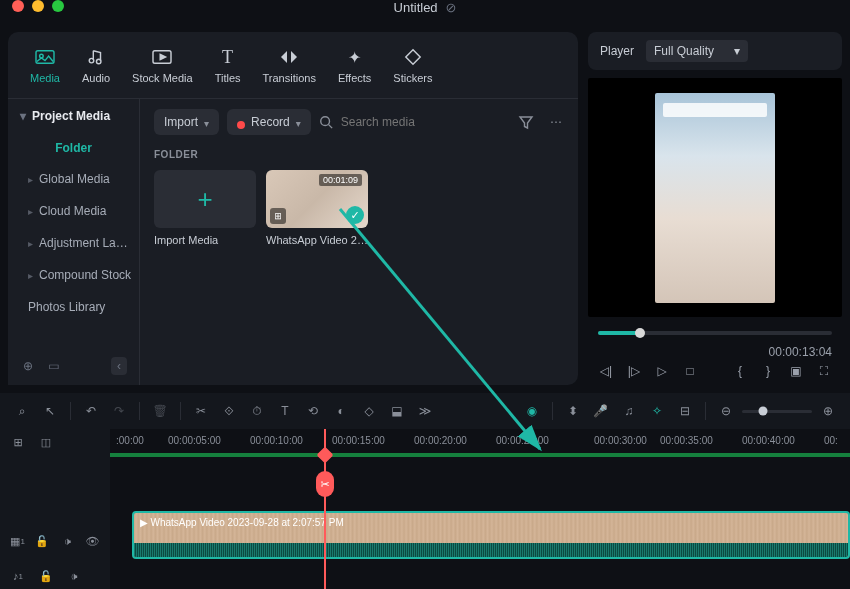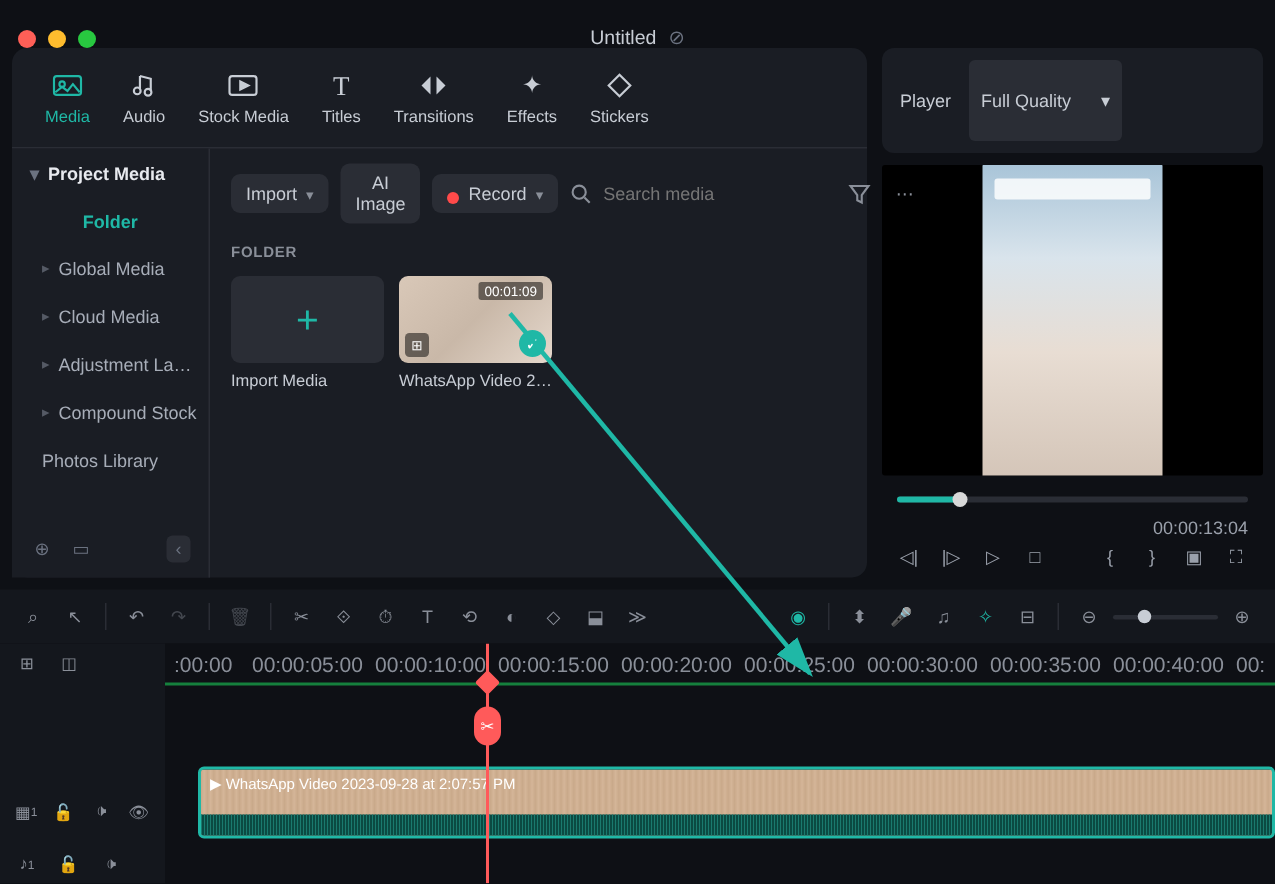--- a/index.html
+++ b/index.html
@@ -1,18 +1,18 @@
 <!DOCTYPE html>
 <html><head>
 <meta charset="utf-8">
 <style>
 *{margin:0;padding:0;box-sizing:border-box;font-family:-apple-system,BlinkMacSystemFont,'Segoe UI',sans-serif}
 body{background:#0e1015;color:#c8cdd5;font-size:12px;overflow:hidden;width:850px;height:589px}
 .app{display:flex;flex-direction:column;height:589px;width:850px}
-.titlebar{height:32px;display:flex;align-items:flex-end;padding:0 12px;position:relative}
+.titlebar{height:32px;display:flex;align-items:flex-start;padding:0 12px;position:relative}
 .traffic{display:flex;gap:8px}
 .dot{width:12px;height:12px;border-radius:50%}
 .dot.r{background:#ff5f57}.dot.y{background:#febc2e}.dot.g{background:#28c840}
 .title-c{position:absolute;left:50%;transform:translateX(-50%);display:flex;align-items:center;gap:8px;color:#c8cdd5;font-size:13px}
 .upper{flex:1;display:flex;gap:10px;padding:0 8px;min-height:0}
 .left-panel{width:570px;background:#1a1d24;border-radius:10px;display:flex;flex-direction:column;min-height:0}
 .tabs{display:flex;gap:6px;padding:10px 14px;border-bottom:1px solid #2a2d35}
 .tab{display:flex;flex-direction:column;align-items:center;gap:4px;padding:4px 8px;cursor:pointer;color:#c8cdd5;font-size:11px}
 .tab.active{color:#1fb8a6}
 .tab-icon{width:22px;height:22px;display:flex;align-items:center;justify-content:center}
@@ -38,21 +38,21 @@
 .card{width:102px;display:flex;flex-direction:column;gap:6px}
 .thumb{height:58px;background:#2a2d35;border-radius:6px;display:flex;align-items:center;justify-content:center;position:relative;overflow:hidden}
 .plus{color:#1fb8a6;font-size:26px;font-weight:300}
 .thumb.vid{background:linear-gradient(135deg,#d9c8b8 0%,#c9b8a8 50%,#e5d8cc 100%)}
 .thumb .dur{position:absolute;top:4px;right:6px;font-size:9px;color:#fff;background:rgba(0,0,0,0.5);padding:1px 4px;border-radius:2px}
 .thumb .check{position:absolute;bottom:4px;right:4px;width:18px;height:18px;border-radius:50%;background:#1fb8a6;display:flex;align-items:center;justify-content:center;color:#fff;font-size:11px}
 .thumb .ico{position:absolute;bottom:4px;left:4px;width:16px;height:16px;background:rgba(0,0,0,0.5);border-radius:3px;display:flex;align-items:center;justify-content:center;font-size:9px;color:#fff}
 .card-label{font-size:11px;color:#c8cdd5;white-space:nowrap;overflow:hidden;text-overflow:ellipsis}
 .right-panel{flex:1;display:flex;flex-direction:column;gap:8px;min-width:0}
 .player-head{background:#1a1d24;border-radius:8px;padding:8px 12px;display:flex;align-items:center;gap:12px;font-size:12px}
-.player-head .q{background:#2a2d35;padding:20px 8px;border-radius:4px;display:flex;align-items:center;gap:20px}
+.player-head .q{background:#2a2d35;padding:4px 8px;border-radius:4px;display:flex;align-items:center;gap:20px}
 .preview{flex:1;background:#000;border-radius:2px;display:flex;align-items:center;justify-content:center;min-height:0;overflow:hidden}
 .preview-inner{width:120px;height:210px;background:linear-gradient(180deg,#a8c4d8 0%,#d9e4ec 30%,#e8ddd3 60%,#d4c5b8 100%);position:relative;border-radius:2px}
 .preview-inner::after{content:'';position:absolute;top:10px;left:8px;right:8px;height:14px;background:rgba(255,255,255,0.82);border-radius:2px}
 .player-bottom{padding:6px 10px}
 .player-prog{height:4px;background:#2a2d35;border-radius:2px;position:relative;margin-bottom:10px}
 .player-prog .fill{position:absolute;left:0;top:0;bottom:0;width:18%;background:#1fb8a6;border-radius:2px}
 .player-prog .knob{position:absolute;left:18%;top:50%;transform:translate(-50%,-50%);width:10px;height:10px;border-radius:50%;background:#d8d8d8}
 .player-ctrl{display:flex;align-items:center;gap:14px;color:#9aa0ab;font-size:12px}
 .player-ctrl .pbtns{display:flex;gap:12px}
 .player-ctrl .time{margin-left:auto}
@@ -63,21 +63,21 @@
 .timebar .spacer{flex:1}
 .timebar .green{color:#1fb8a6}
 .timebar .zoom-track{width:70px;height:3px;background:#2a2d35;border-radius:2px;position:relative}
 .timebar .zoom-track .zk{position:absolute;left:30%;top:50%;transform:translate(-50%,-50%);width:9px;height:9px;border-radius:50%;background:#c8cdd5}
 .timeline-area{height:160px;background:#0e1015;display:flex;position:relative}
 .tl-left{width:110px;background:#14171d;display:flex;flex-direction:column;font-size:11px;color:#8a8f99}
 .tl-left .row{height:26px;display:flex;align-items:center;padding:0 10px;gap:12px}
 .tl-left .gap{flex:1}
 .tl-left .track{height:44px;display:flex;align-items:center;padding:0 10px;gap:10px}
 .tl-main{flex:1;position:relative;overflow:hidden}
-.ruler{height:28px;position:relative;border-bottom:2px solid #15803d;font-size:14px;color:#8a8f99}
+.ruler{height:28px;position:relative;border-bottom:4px solid #15803d;font-size:10px;color:#8a8f99}
 .tick{position:absolute;top:6px}
 .playhead{position:absolute;top:0;bottom:0;width:2px;background:#ff5a5a;z-index:10}
 .playhead .diamond{position:absolute;top:20px;left:-5px;width:12px;height:12px;background:#ff5a5a;transform:rotate(45deg);border-radius:2px}
 .playhead .cut{position:absolute;top:42px;left:-8px;width:18px;height:26px;background:#ff5a5a;border-radius:9px;display:flex;align-items:center;justify-content:center;color:#fff;font-size:11px}
 .vid-track{position:absolute;left:22px;right:0;top:82px;height:48px;background:linear-gradient(90deg,#c9a98a,#d4b598,#c9a98a,#d4b598,#c9a98a,#d4b598,#c9a98a,#d4b598,#c9a98a,#d4b598,#c9a98a,#d4b598,#c9a98a,#d4b598,#c9a98a);background-size:30px 100%;border:2px solid #1fb8a6;border-radius:4px;display:flex;align-items:flex-start;padding:4px 6px;font-size:10px;color:#fff;overflow:hidden}
 .vid-track .wav{position:absolute;left:0;right:0;bottom:0;height:14px;background:repeating-linear-gradient(90deg,#1a7a6e 0 1px,transparent 1px 2px),#0b4a42}
 .arrow{position:absolute;z-index:20;pointer-events:none}
 svg{display:block}
 .ic{width:16px;height:16px;display:inline-flex;align-items:center;justify-content:center}
 </style>
@@ -189,21 +189,20 @@
             <span class="r">‹</span>
           </div>
         </div>
 
         <div class="content">
           <div class="toolbar">
             <button class="btn">
                 <span>Import</span>
                 <span class="chev">▾</span>
               </button>
-            <button class="btn">AI Image</button>
             <button class="btn">
                 <span class="rec-dot"></span>
                 <span>Record</span>
                 <span class="chev">▾</span>
               </button>
             <div class="search">
               <span>
                   <svg width="14" height="14" viewBox="0 0 16 16" stroke="#8a8f99" stroke-width="1.6" fill="none">
                     <circle cx="7" cy="7" r="5"></circle>
                     <line x1="11" y1="11" x2="15" y2="15"></line>
@@ -349,21 +348,21 @@
       </div>
     </div>
     <div class="tl-main">
       <div class="ruler">
         <span class="tick" style="left:6px">:00:00</span>
         <span class="tick" style="left:58px">00:00:05:00</span>
         <span class="tick" style="left:140px">00:00:10:00</span>
         <span class="tick" style="left:222px">00:00:15:00</span>
         <span class="tick" style="left:304px">00:00:20:00</span>
         <span class="tick" style="left:386px">00:00:25:00</span>
-        <span class="tick" style="left:468px">00:00:30:00</span>
+        <span class="tick" style="left:484px">00:00:30:00</span>
         <span class="tick" style="left:550px">00:00:35:00</span>
         <span class="tick" style="left:632px">00:00:40:00</span>
         <span class="tick" style="left:714px">00:</span>
       </div>
       <div class="vid-track">
         <span>▶ <span>WhatsApp Video 2023-09-28 at 2:07:57 PM</span></span>
         <div class="wav"></div>
       </div>
       <div class="playhead" style="left:214px">
         <div class="diamond"></div>

